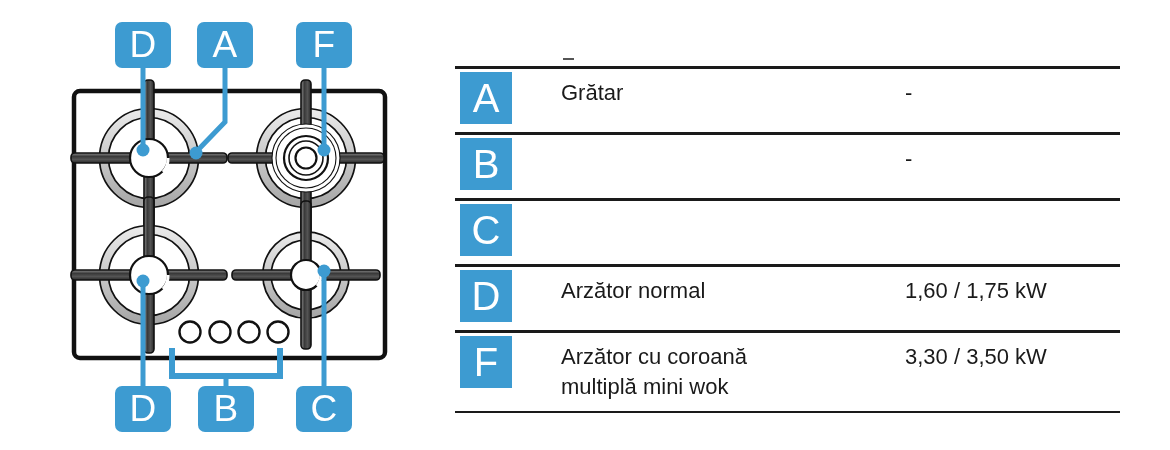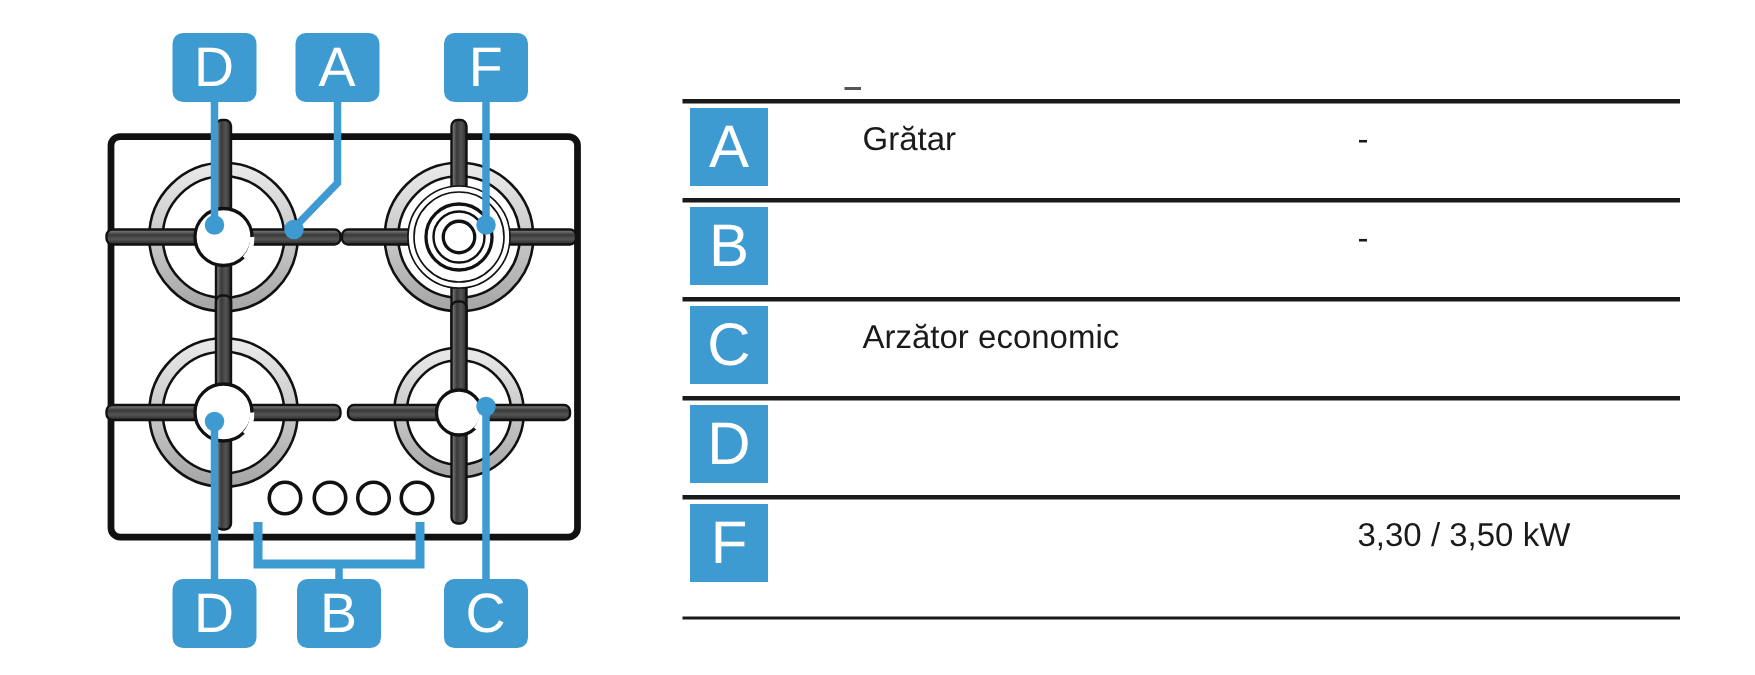--- a/index.html
+++ b/index.html
@@ -83,21 +83,21 @@
     height: 52px;
     background: #3d9bd1;
     color: #ffffff;
     font-size: 40px;
     line-height: 53px;
     text-align: center;
     font-family: "Liberation Sans", sans-serif;
   }
   .row-label {
     position: absolute;
-    left: 120px;
+    left: 106px;
     top: 8px;
     font-size: 22px;
     line-height: 30px;
     white-space: pre-line;
     color: #1a1a1a;
   }
   .row-value {
     position: absolute;
     left: 450px;
     top: 8px;
@@ -257,24 +257,27 @@
     <div class="row-value">-</div>
   </div>
 
   <div class="legend-row" style="top:136px; height:62px;">
     <div class="row-badge" style="top:2px;">B</div>
     <div class="row-value">-</div>
   </div>
 
   <div class="legend-row" style="top:202px; height:62px;">
     <div class="row-badge" style="top:2px;">C</div>
-    <div class="row-label">Arzător economic</div>
   </div>
 
   <div class="legend-row" style="top:268px; height:62px;">
     <div class="row-badge" style="top:2px;">D</div>
+    <div class="row-label">Arzător normal</div>
+    <div class="row-value">1,60 / 1,75 kW</div>
   </div>
 
   <div class="legend-row" style="top:334px; height:77px;">
     <div class="row-badge" style="top:2px;">F</div>
+    <div class="row-label">Arzător cu coroană
+multiplă mini wok</div>
     <div class="row-value">3,30 / 3,50 kW</div>
   </div>
 </div>
 
 </body></html>

